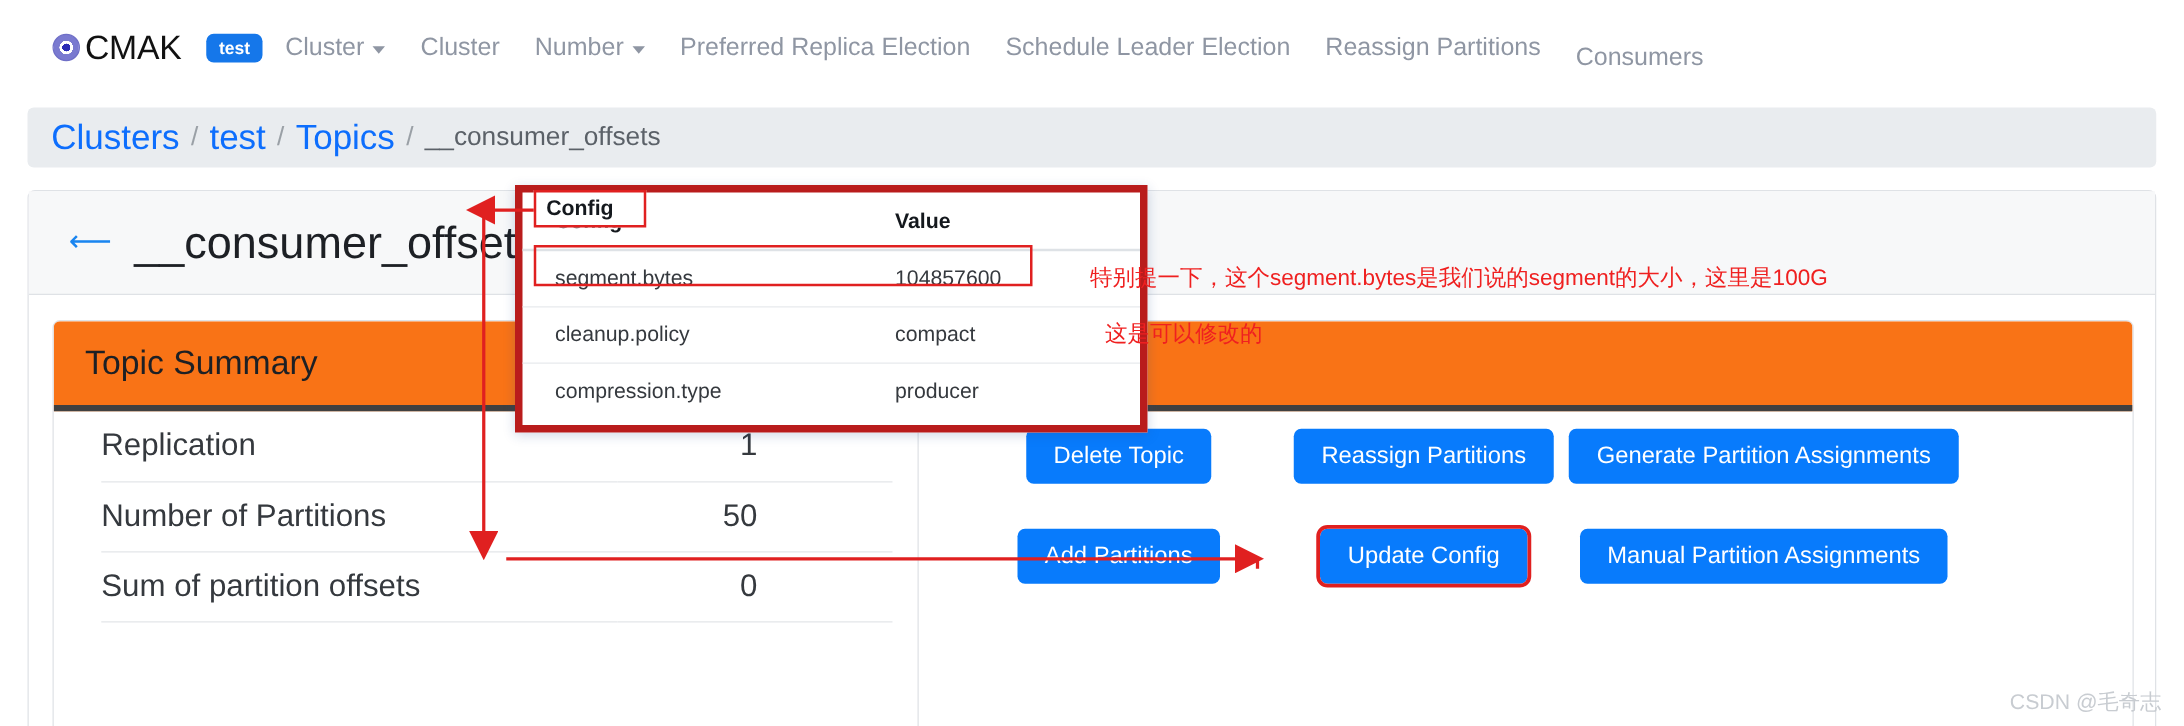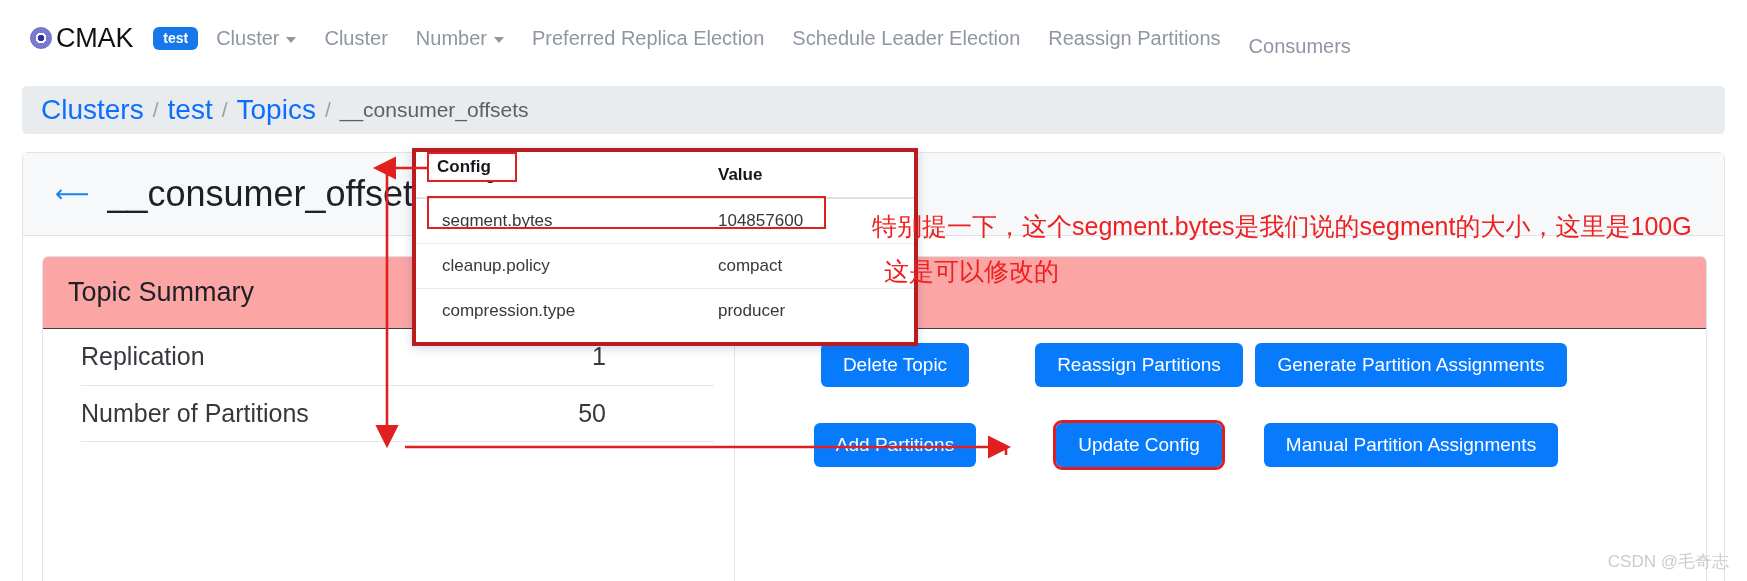--- a/index.html
+++ b/index.html
@@ -17,21 +17,21 @@
   }
 
   
   .navbar {
     position: absolute;
     top: 0; left: 0;
     width: 1646px; height: 76px;
     background: #ffffff;
     display: flex;
     align-items: center;
-    padding-left: 30px;
+    padding-left: 42px;
   }
   .brand {
     display: flex; align-items: center;
     margin-right: 20px;
   }
   .brand-logo {
     width: 22px; height: 22px;
     border-radius: 50%;
     background: radial-gradient(circle at 50% 50%, #2b2bb5 0 22%, #ffffff 23% 38%, #7a7ad0 39% 72%, #5a5ac0 73% 100%);
     border: 1px solid #6f6fc7;
@@ -133,22 +133,22 @@
     position: absolute;
     top: 256px; left: 42px;
     width: 1665px; height: 330px;
     border: 1px solid #dfe2e6;
     border-radius: 6px;
     background: #ffffff;
     overflow: hidden;
   }
   .inner-header {
     height: 72px;
-    background: #fca5a5;
-    border-bottom: 1px solid #404040;
+    background: #f97316;
+    border-bottom: 5px solid #404040;
     display: flex;
     align-items: center;
     padding-left: 25px;
     text-align: center;
   }
   .inner-header-title {
     font-size: 27px;
     color: #1d2025;
   }
   .panel-body {
@@ -211,21 +211,21 @@
     outline: 3px solid #e02020;
     outline-offset: 0px;
   }
 
   
   .config-popup {
     position: absolute;
     top: 148px; left: 412px;
     width: 506px; height: 198px;
     background: #ffffff;
-    border: 4px solid #b91c1c;
+    border: 6px solid #b91c1c;
     box-shadow: 0 2px 9px rgba(30,70,140,0.22);
     z-index: 40;
   }
   .config-table {
     width: 100%;
     border-collapse: collapse;
   }
   .config-table th {
     font-size: 17px;
     color: #14181d;
@@ -269,21 +269,21 @@
   }
   .box-segment-row {
     left: 427px; top: 196px;
     width: 399px; height: 33px;
   }
 
   
   .anno {
     position: absolute;
     color: #ef2020;
-    font-size: 25px;
+    font-size: 18px;
     font-family: "Liberation Sans", "DejaVu Sans", sans-serif;
     white-space: nowrap;
     z-index: 70;
   }
   .anno1 { left: 872px; top: 210px; }
   .anno2 { left: 872px; top: 255px; margin-left: 12px; }
 
   .svg-overlay {
     position: absolute;
     top: 0; left: 0;
@@ -363,20 +363,24 @@
       <div class="panel-left">
         <table class="summary-table">
           <tbody>
             <tr>
               <td>Replication</td>
               <td class="val">1</td>
             </tr>
             <tr>
               <td>Number of Partitions</td>
               <td class="val">50</td>
+            </tr>
+            <tr>
+              <td>Sum of partition offsets</td>
+              <td class="val">0</td>
             </tr>
           </tbody>
         </table>
       </div>
 
       <div class="panel-right">
         <div class="btn-rows">
           <div class="btn-row">
             <div class="btn-slot">
               <button class="btn">Delete Topic</button>

